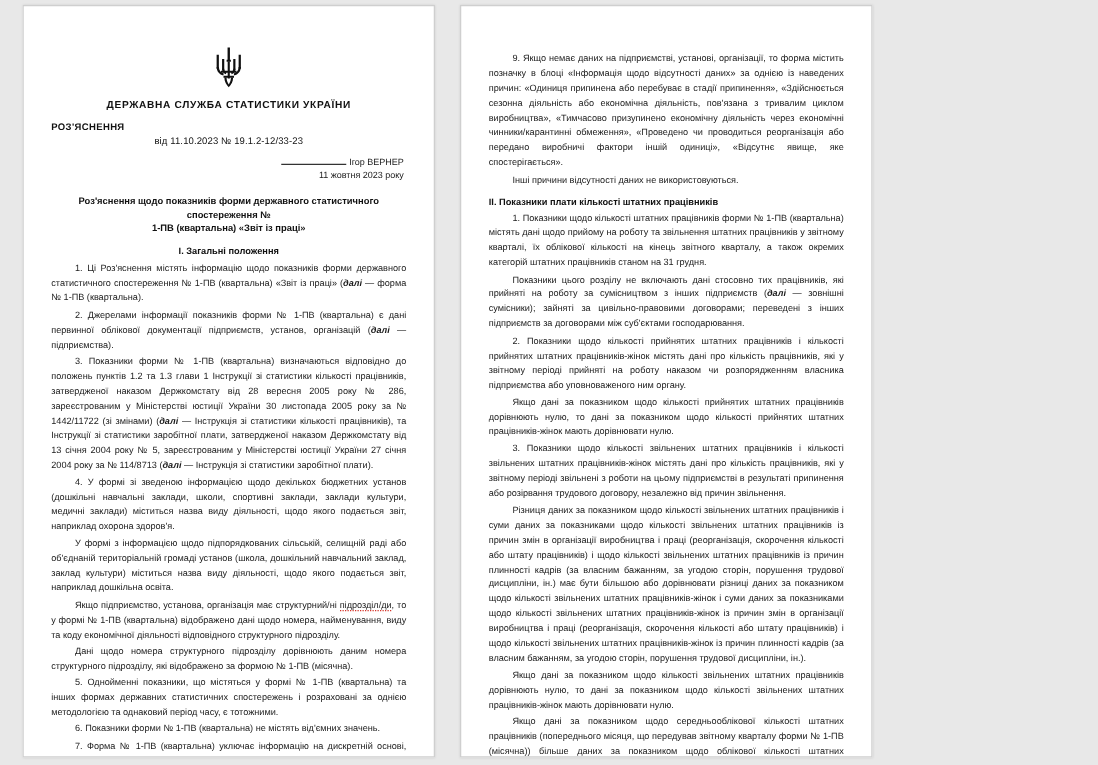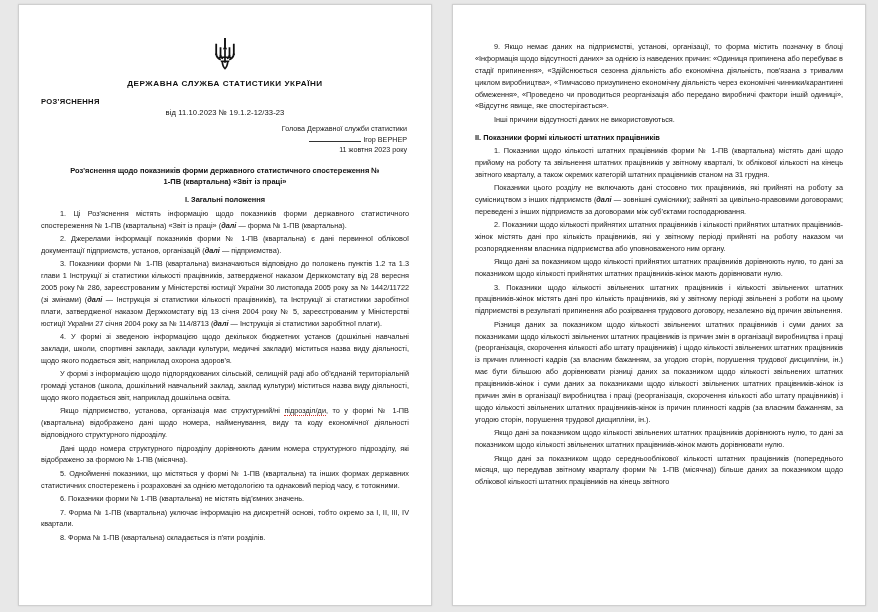--- a/index.html
+++ b/index.html
@@ -15,21 +15,21 @@
     position: relative;
     width: 878px; height: 612px;
     background: #e8e8e8;
     display: flex;
     align-items: flex-start;
     gap: 20px;
     padding: 4px 0 0 18px;
   }
   .page {
     position: relative;
-    width: 414px;
+    width: 330px;
     height: 602px;
     background: #ffffff;
     border: 1px solid #cfcfcf;
     box-shadow: 0 0 2px rgba(0,0,0,0.10);
     overflow: hidden;
     flex: 0 0 auto;
   }
   .page-inner {
     padding: 26px 22px 10px 22px;
     height: 100%;
@@ -172,21 +172,20 @@
             </g>
           </svg>
         </span>
       </div>
 
       <div class="org-name">ДЕРЖАВНА СЛУЖБА СТАТИСТИКИ УКРАЇНИ</div>
       <div class="doc-kind">РОЗ'ЯСНЕННЯ</div>
       <div class="doc-number">від 11.10.2023 № 19.1.2-12/33-23</div>
 
       <div class="approve-block">
-        <span class="ln">Голова Державної служби статистики</span>
         <span class="ln sig-row">
           <span class="sig-line"></span>
           <span>Ігор ВЕРНЕР</span>
         </span>
         <span class="ln">11 жовтня 2023 року</span>
       </div>
 
       <div class="doc-title">
         <span>Роз'яснення щодо показників форми державного статистичного спостереження №</span>
         <br>
@@ -211,21 +210,21 @@
     </div>
   </div>
 
   <div class="page page-two">
     <div class="page-inner">
       <div id="page2-body-top">
           <div class="para" id="p2-1"><span>9. Якщо немає даних на підприємстві, установі, організації, то форма містить позначку в блоці «Інформація щодо відсутності даних» за однією із наведених причин: «Одиниця припинена або перебуває в стадії припинення», «Здійснюється сезонна діяльність або економічна діяльність, пов'язана з тривалим циклом виробництва», «Тимчасово призупинено економічну діяльність через економічні чинники/карантинні обмеження», «Проведено чи проводиться реорганізація або передано виробничі фактори іншій одиниці», «Відсутнє явище, яке спостерігається».</span></div>
           <div class="para" id="p2-2"><span>Інші причини відсутності даних не використовуються.</span></div>
         </div>
 
-      <div class="section-title-left">II. Показники формі кількості штатних працівників</div>
+      <div class="section-title-left">II. Показники плати кількості штатних працівників</div>
 
       <div id="page2-body">
           <div class="para" id="p2-3"><span>1. Показники щодо кількості штатних працівників форми № 1-ПВ (квартальна) містять дані щодо прийому на роботу та звільнення штатних працівників у звітному кварталі, їх облікової кількості на кінець звітного кварталу, а також окремих категорій штатних працівників станом на 31 грудня.</span></div>
           <div class="para" id="p2-4"><span>Показники цього розділу не включають дані стосовно тих працівників, які прийняті на роботу за сумісництвом з інших підприємств (</span><em class="dali">далі</em><span> — зовнішні сумісники); зайняті за цивільно-правовими договорами; переведені з інших підприємств за договорами між суб'єктами господарювання.</span></div>
           <div class="para" id="p2-6"><span>2. Показники щодо кількості прийнятих штатних працівників і кількості прийнятих штатних працівників-жінок містять дані про кількість працівників, які у звітному періоді прийняті на роботу наказом чи розпорядженням власника підприємства або уповноваженого ним органу.</span></div>
           <div class="para" id="p2-7"><span>Якщо дані за показником щодо кількості прийнятих штатних працівників дорівнюють нулю, то дані за показником щодо кількості прийнятих штатних працівників-жінок мають дорівнювати нулю.</span></div>
           <div class="para" id="p2-8"><span>3. Показники щодо кількості звільнених штатних працівників і кількості звільнених штатних працівників-жінок містять дані про кількість працівників, які у звітному періоді звільнені з роботи на цьому підприємстві в результаті припинення або розірвання трудового договору, незалежно від причин звільнення.</span></div>
           <div class="para" id="p2-9"><span>Різниця даних за показником щодо кількості звільнених штатних працівників і суми даних за показниками щодо кількості звільнених штатних працівників із причин змін в організації виробництва і праці (реорганізація, скорочення кількості або штату працівників) і щодо кількості звільнених штатних працівників із причин плинності кадрів (за власним бажанням, за угодою сторін, порушення трудової дисципліни, ін.) має бути більшою або дорівнювати різниці даних за показником щодо кількості звільнених штатних працівників-жінок і суми даних за показниками щодо кількості звільнених штатних працівників-жінок із причин змін в організації виробництва і праці (реорганізація, скорочення кількості або штату працівників) і щодо кількості звільнених штатних працівників-жінок із причин плинності кадрів (за власним бажанням, за угодою сторін, порушення трудової дисципліни, ін.).</span></div>
           <div class="para" id="p2-10"><span>Якщо дані за показником щодо кількості звільнених штатних працівників дорівнюють нулю, то дані за показником щодо кількості звільнених штатних працівників-жінок мають дорівнювати нулю.</span></div>
           <div class="para" id="p2-11"><span>Якщо дані за показником щодо середньооблікової кількості штатних працівників (попереднього місяця, що передував звітному кварталу форми № 1-ПВ (місячна)) більше даних за показником щодо облікової кількості штатних працівників на кінець звітного</span></div>

